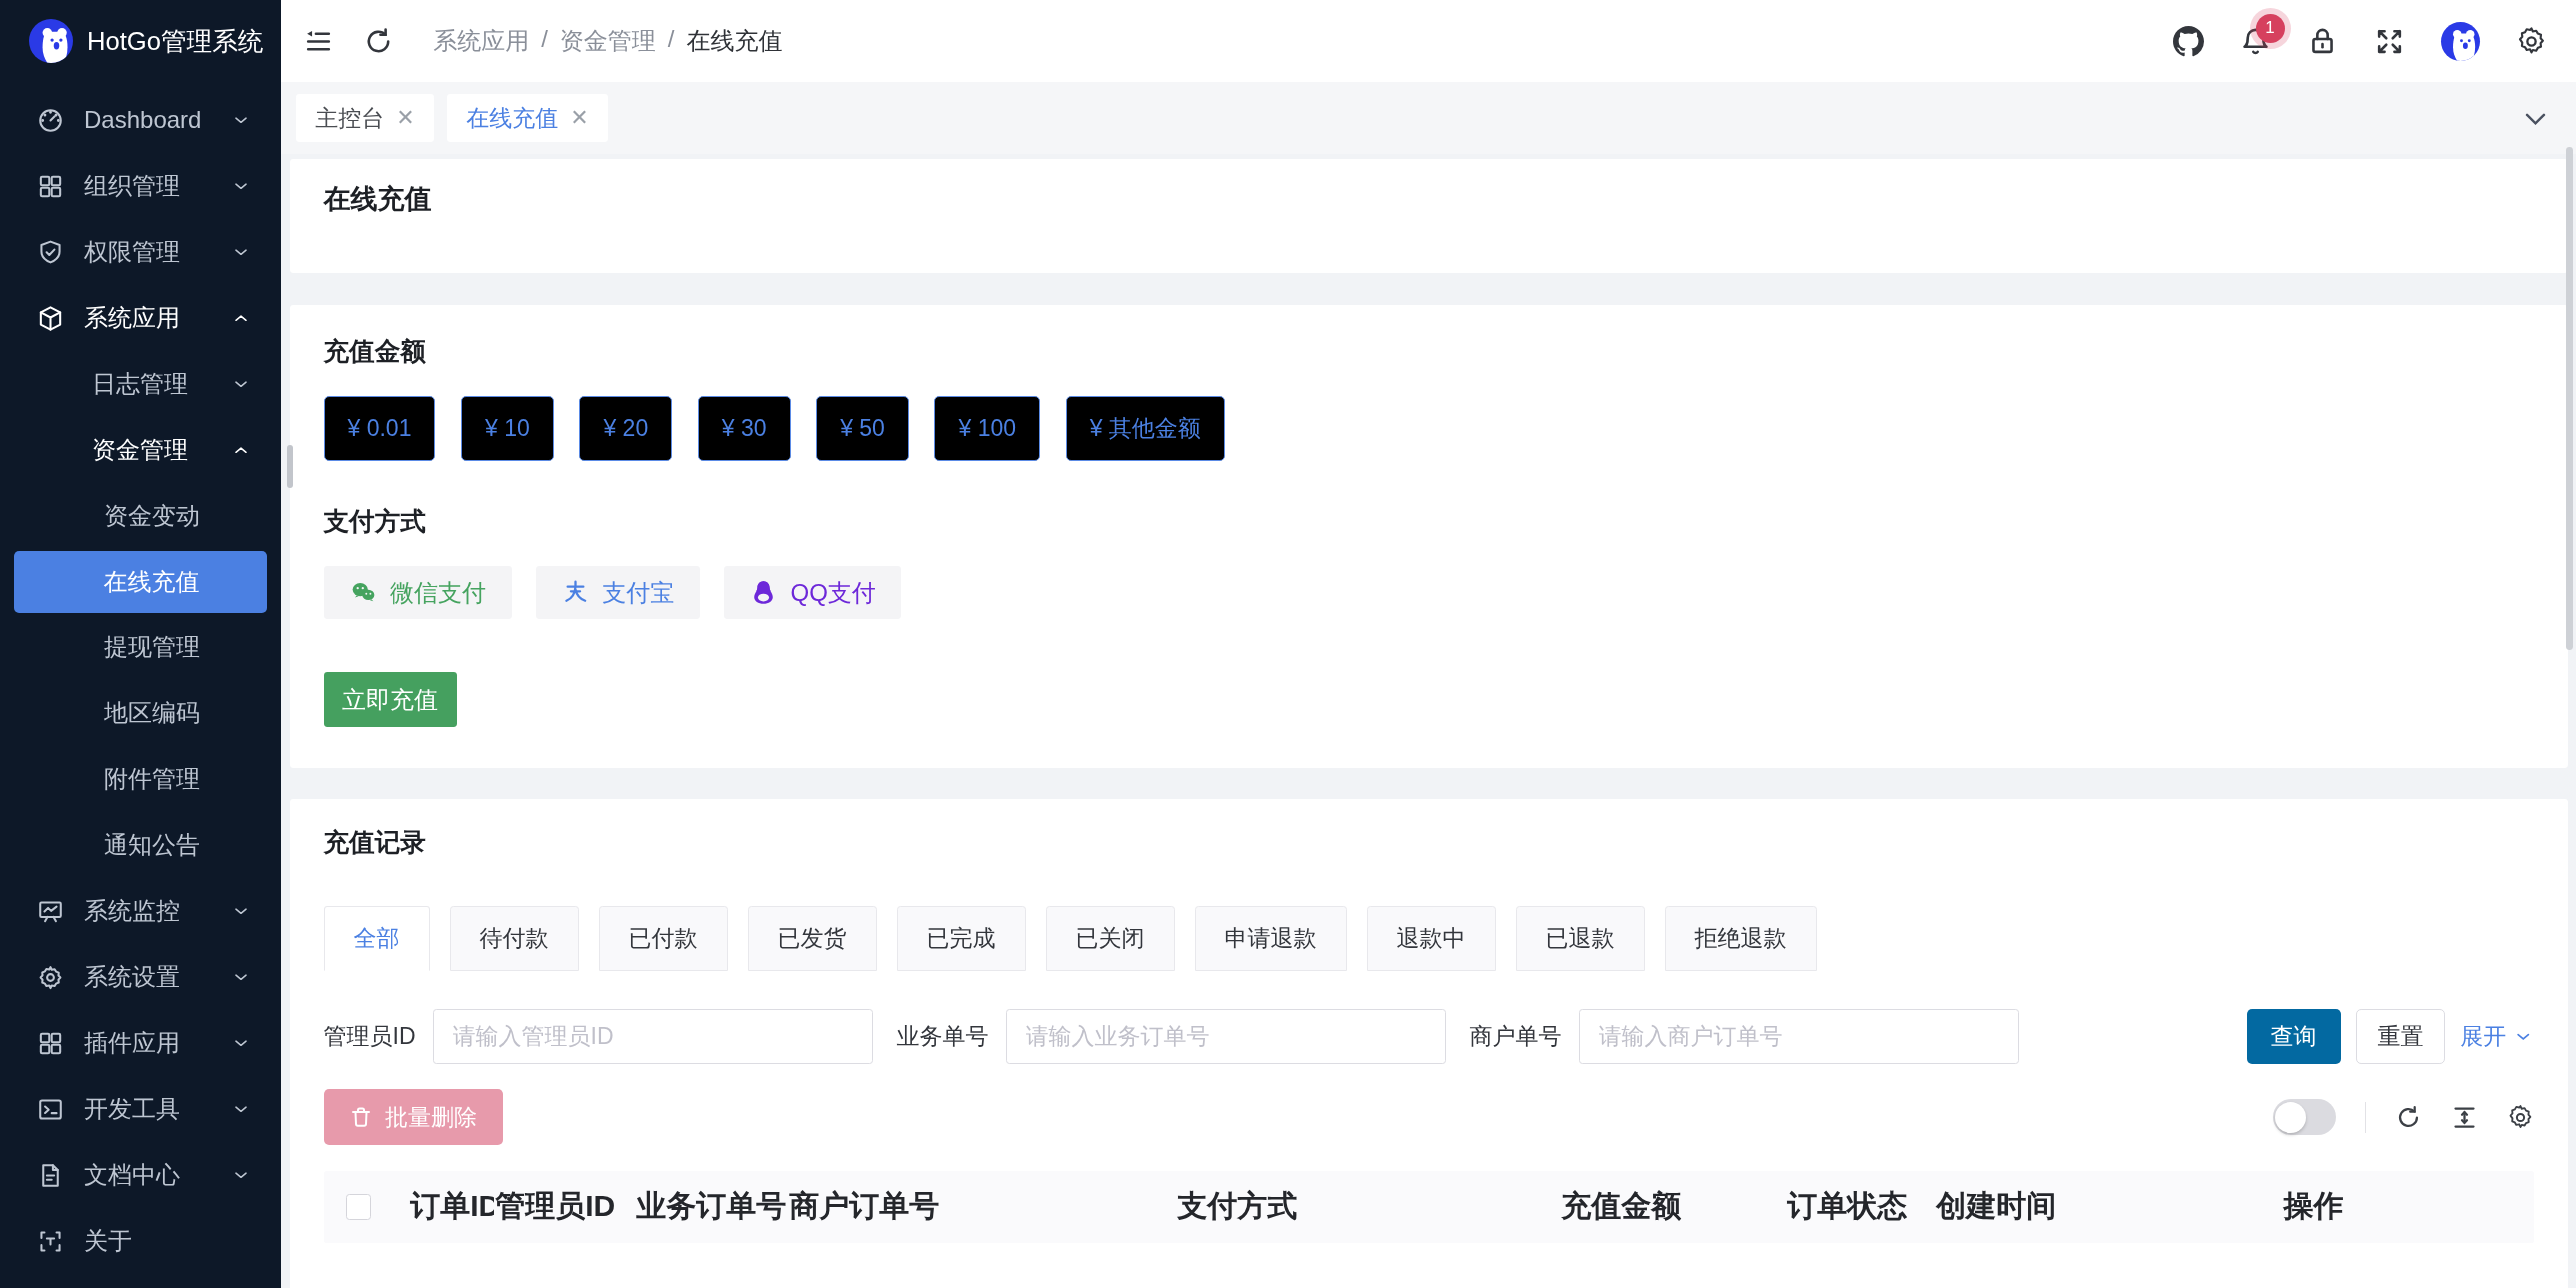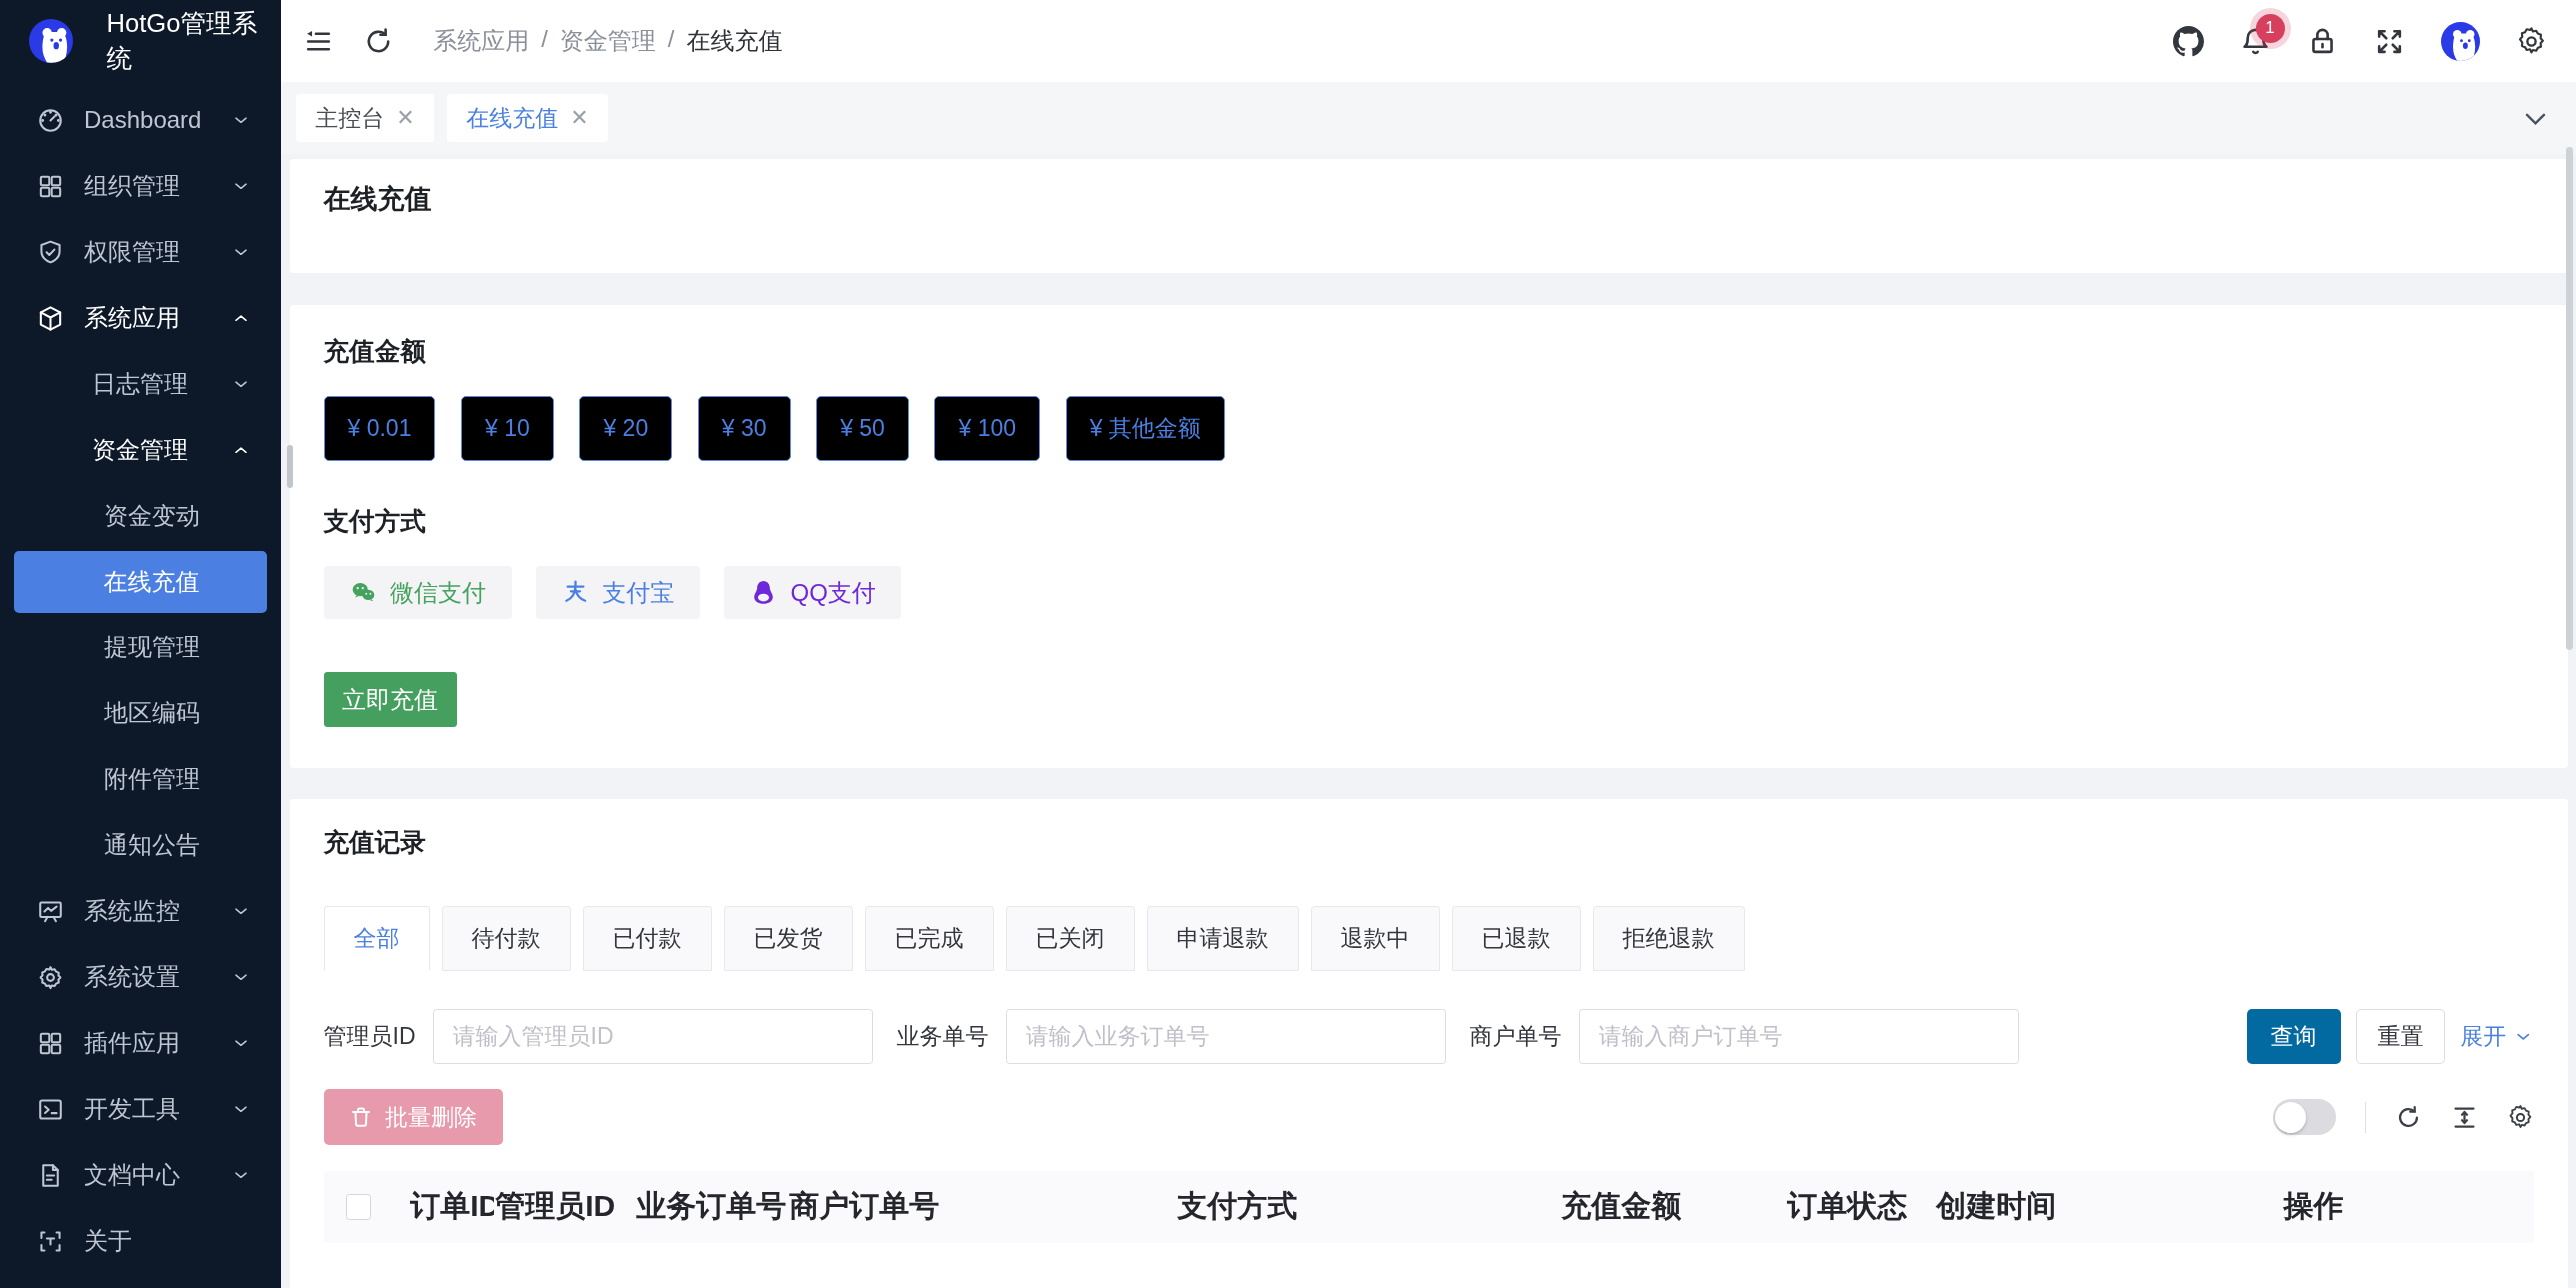--- a/index.html
+++ b/index.html
@@ -3,21 +3,21 @@
 <meta charset="utf-8">
 <style>
   * { margin:0; padding:0; box-sizing:border-box; }
   html,body { width:2576px; height:1289px; overflow:hidden; }
   body {
     font-family:"Liberation Sans","DejaVu Sans",sans-serif;
     background:#f1f3f6; display:flex; color:#33363c;
   }
   
   .sidebar { width:281px; flex-shrink:0; background:#0d1828; display:flex; flex-direction:column; }
-  .logo-row { height:82px; display:flex; align-items:center; padding-left:29px; gap:34px; }
+  .logo-row { height:82px; display:flex; align-items:center; padding-left:29px; gap:14px; }
   .logo-circle { width:44px; height:44px; border-radius:50%; background:#2a3ae6; display:flex; align-items:center; justify-content:center; overflow:hidden; }
   .logo-title { color:#fff; font-size:25.6px; }
   .menu { flex:1; padding-top:5.1px; overflow:hidden; }
   .mi { height:66px; display:flex; align-items:center; color:#bec6d2; font-size:24px; position:relative; cursor:pointer; }
   .mi .mi-icon { width:29px; height:29px; margin-right:19px; display:inline-flex; }
   .mi .chev { position:absolute; right:29px; width:22px; height:22px; display:inline-flex; }
   .mi.l1 { padding-left:36px; }
   .mi.l2 { padding-left:92px; }
   .mi.l3 { padding-left:104px; }
   .mi.trail { color:#ffffff; }
@@ -47,21 +47,21 @@
   .page-title { font-size:27px; font-weight:bold; color:#1d2025; margin-bottom:24px; }
   .page-sub { font-size:23px; color:#33363c; }
   .card2 { margin-top:32px; padding:29px 34px 41px; }
   .sec-h { font-size:25.6px; font-weight:bold; color:#1d2025; margin-bottom:27px; }
   .amounts { display:flex; gap:25.6px; margin-bottom:43px; }
   .amt-btn { border:0.9px solid #5b8be6; color:#4b80e2; background:#000000; border-radius:5.1px; height:65px; padding:8px 23px; font-size:23px; display:flex; align-items:center; cursor:pointer; }
   .payments { display:flex; gap:24px; }
   .pay-btn { background:#f4f4f6; border-radius:3.4px; height:53px; padding:0 25.6px; font-size:24px; display:flex; align-items:center; gap:12px; cursor:pointer; }
   .submit-btn { margin-top:53px; width:133px; height:55px; background:#45a05f; color:#fff; font-size:24px; border:none; border-radius:3.4px; cursor:pointer; }
   .card3 { margin-top:31px; padding:25.6px 34px 0; min-height:546px; }
-  .status-tabs { display:flex; gap:12px; margin-top:46px; }
+  .status-tabs { display:flex; gap:20px; margin-top:46px; }
   .stab { height:65px; padding:0 29px; font-size:23px; display:flex; align-items:center; background:#f9f9fb; border:0.9px solid #e8e8ec; border-radius:3.4px 3.4px 0 0; color:#33363c; cursor:pointer; }
   .stab.active { background:#fff; color:#4b80e2; border-bottom-color:#fff; }
   .filters { display:flex; align-items:center; margin-top:38px; }
   .f-group { display:flex; align-items:center; margin-right:24px; }
   .f-label { font-size:23px; color:#33363c; margin-right:17px; white-space:nowrap; }
   .f-input { width:440px; height:55px; border:0.9px solid #dcdce2; border-radius:3.4px; font-size:23px; padding:0 19px; color:#33363c; background:#fff; }
   .f-input::placeholder { color:#c0c0ca; }
   .f-actions { margin-left:auto; display:flex; align-items:center; gap:15.3px; }
   .btn-primary { width:94px; height:55px; background:#0369a1; color:#fff; border:none; border-radius:5.1px; font-size:23px; cursor:pointer; }
   .btn-plain { width:89px; height:55px; background:#fff; color:#33363c; border:0.9px solid #dcdce2; border-radius:5.1px; font-size:23px; cursor:pointer; }

